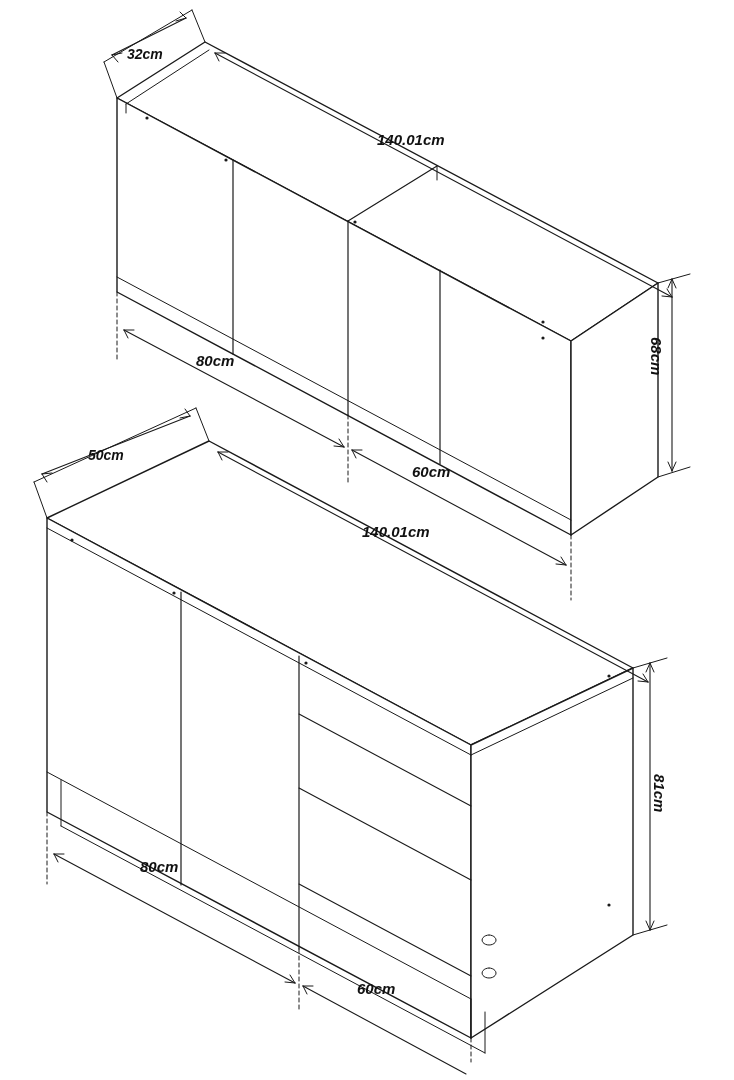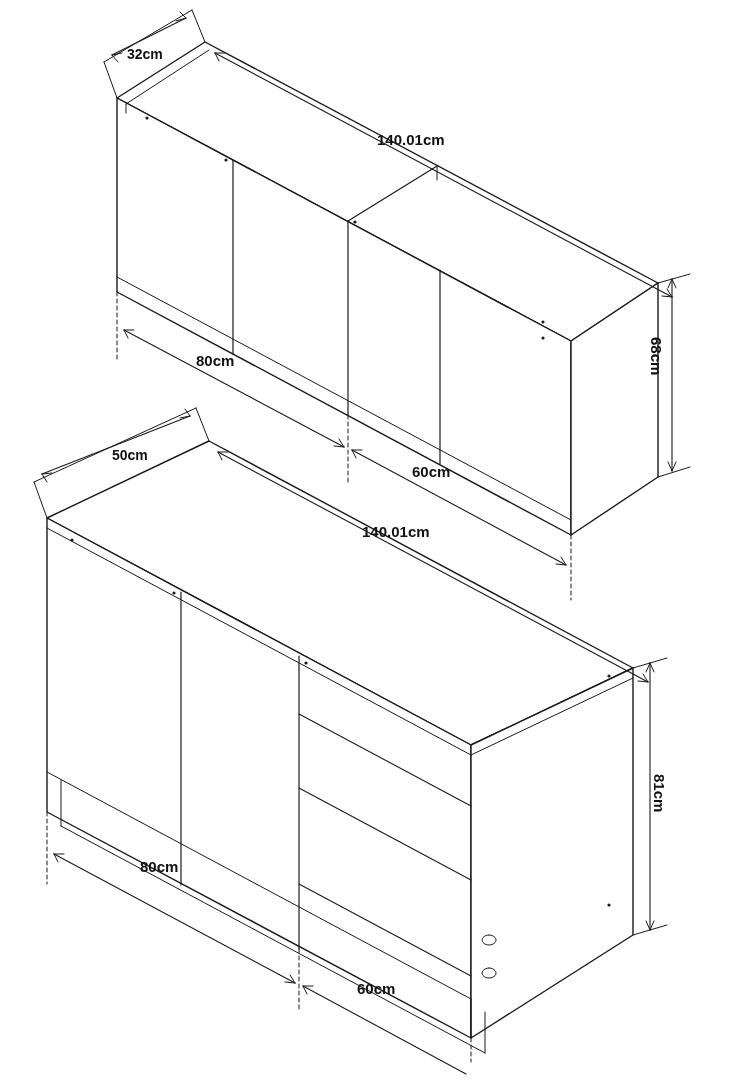--- a/index.html
+++ b/index.html
@@ -9,20 +9,21 @@
   }
   body {
     font-family: "Liberation Sans", sans-serif;
   }
   #sheet {
     position: relative;
     width: 734px;
     height: 1080px;
     background: #ffffff;
     overflow: hidden;
+    font-style: italic;
   }
   #sheet svg {
     position: absolute;
     left: 0;
     top: 0;
   }
   .dimlabel {
     position: absolute;
     font-family: "Liberation Sans", sans-serif;
     font-weight: bold;
@@ -193,21 +194,21 @@
   <div class="dimlabel dim-small" style="left:127px; top:46px;">32cm</div>
 
   <div class="dimlabel dim-h" style="left:377px; top:131px;">140.01cm</div>
 
   <div class="dimlabel dim-h" style="left:196px; top:352px;">80cm</div>
 
   <div class="dimlabel dim-h" style="left:412px; top:463px;">60cm</div>
 
   <div class="dimlabel dim-h rot90" style="left:665px; top:337px;">68cm</div>
 
-  <div class="dimlabel dim-small" style="left:112px; top:447px;">50cm</div>
+  <div class="dimlabel dim-small" style="left:88px; top:447px;">50cm</div>
 
   <div class="dimlabel dim-h" style="left:362px; top:523px;">140.01cm</div>
 
   <div class="dimlabel dim-h" style="left:140px; top:858px;">80cm</div>
 
   <div class="dimlabel dim-h" style="left:357px; top:980px;">60cm</div>
 
   <div class="dimlabel dim-h rot90" style="left:668px; top:774px;">81cm</div>
 
 </div>

